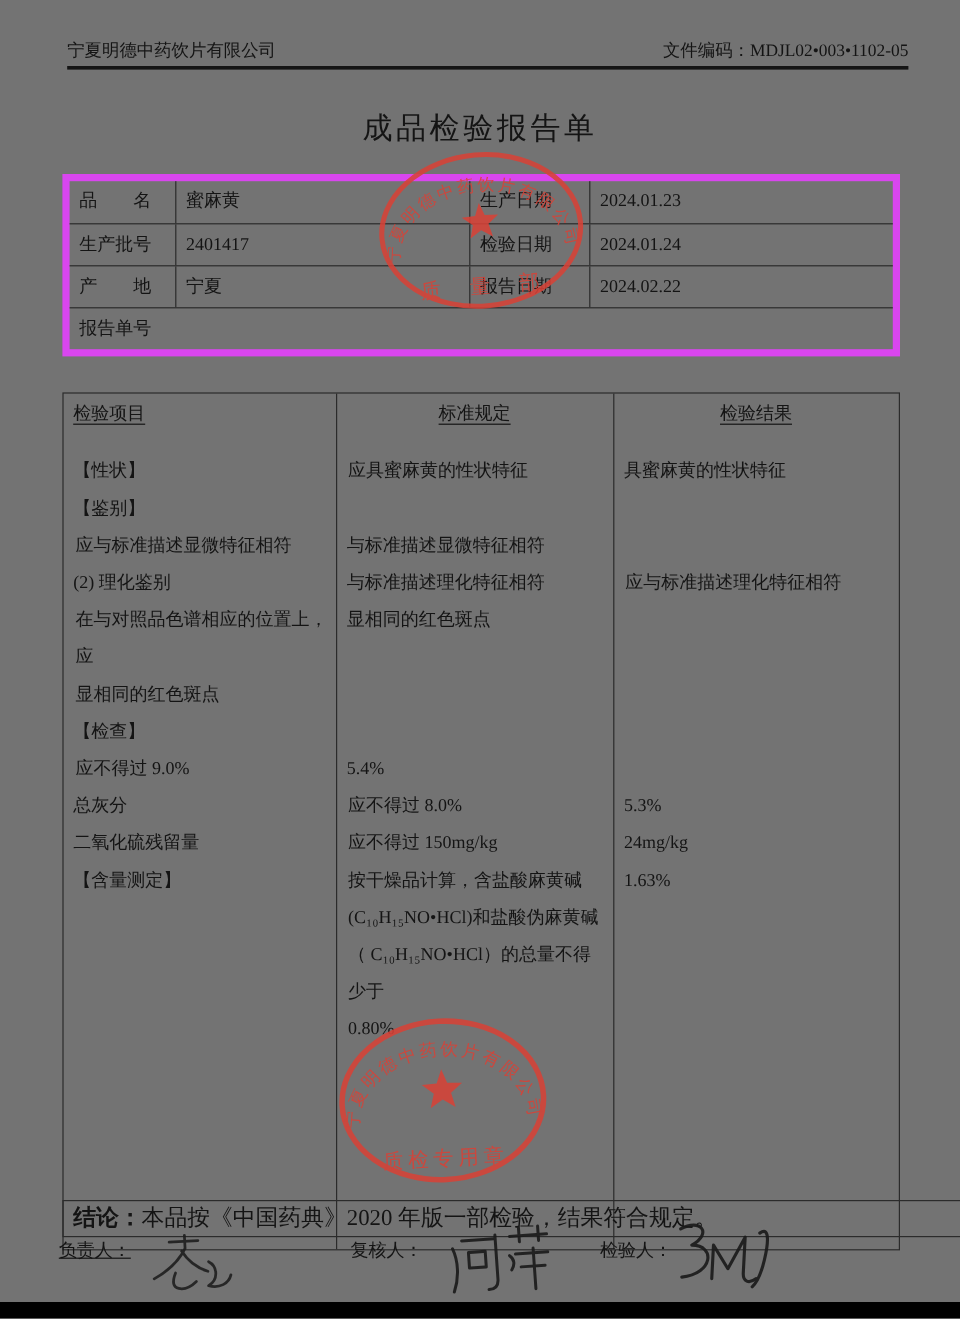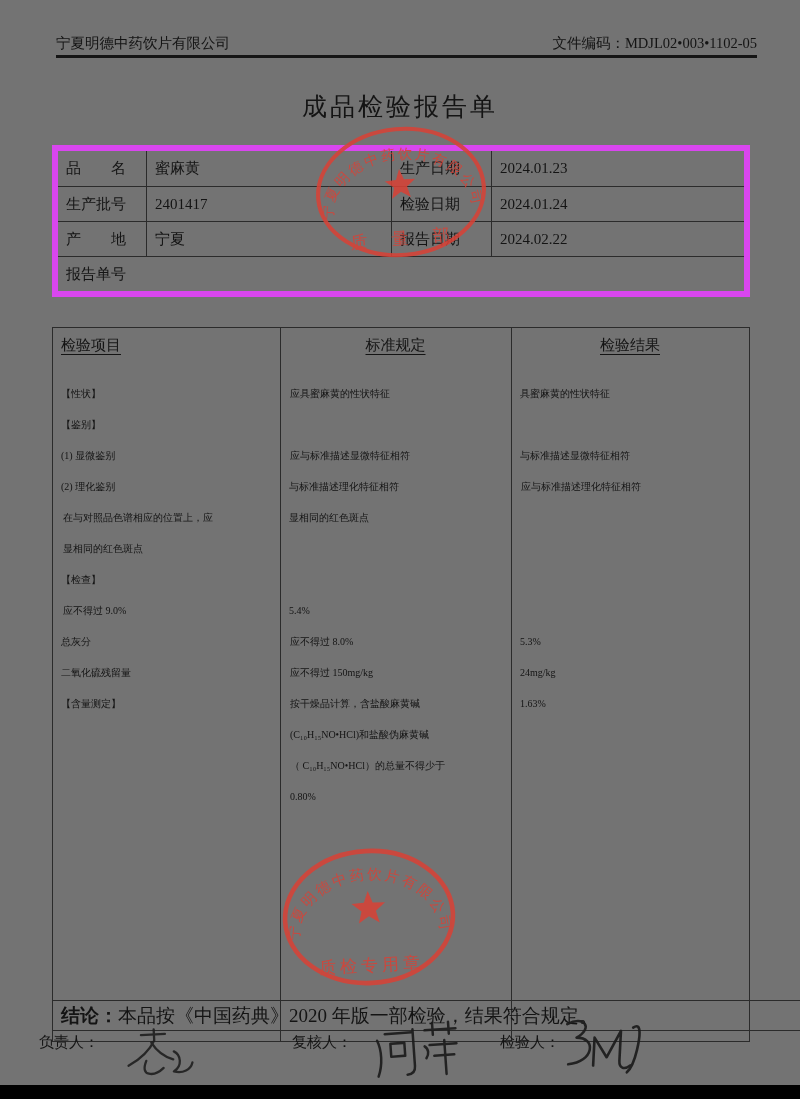--- a/index.html
+++ b/index.html
@@ -27,21 +27,21 @@
             border:1px solid #2b2b2b;margin-top:41px; }
   .vline { position:absolute; top:0; bottom:0; width:1px; background:#2b2b2b; }
   .vline.v1 { left:227px; } .vline.v2 { left:458px; }
   .mt-head { display:grid; grid-template-columns:227px 231px 1fr; padding-top:6px;
              font-size:15px; line-height:22px; }
   .mt-head .h { text-decoration:underline; text-underline-offset:4px; }
   .mt-head .h1 { padding-left:8px; }
   .mt-head .h2, .mt-head .h3 { text-align:center; }
   .mt-rows { margin-top:22px; }
   .mt-row { display:grid; grid-template-columns:227px 231px 1fr; }
-  .mt-cell { font-size:10px; line-height:31px; white-space:pre-line; min-height:31px; }
+  .mt-cell { font-size:15px; line-height:31px; white-space:pre-line; min-height:31px; }
   .c1 { padding-left:8px; } .c2 { padding:0 6px 0 10px; } .c3 { padding-left:9px; }
   
   .concl { position:absolute; left:52px; top:1000px; width:798px; height:31px;
            border:1px solid #2b2b2b; line-height:29px; font-size:19px; padding-left:8px;
            white-space:pre; }
   .concl b { font-weight:bold; }
   .sig-label { position:absolute; top:1033px; font-size:15px; }
   .sigsvg { position:absolute; }
   
   .stamp { position:absolute; opacity:0.87; }
@@ -98,21 +98,20 @@
         <div class="mt-cell c1">【性状】</div>
         <div class="mt-cell c2">应具蜜麻黄的性状特征</div>
         <div class="mt-cell c3">具蜜麻黄的性状特征</div>
       </div>
       <div class="mt-row">
         <div class="mt-cell c1">【鉴别】</div>
         <div class="mt-cell c2"></div>
         <div class="mt-cell c3"></div>
       </div>
       <div class="mt-row">
-        <div class="mt-cell c1">(1) 显微鉴别</div>
         <div class="mt-cell c2">应与标准描述显微特征相符</div>
         <div class="mt-cell c3">与标准描述显微特征相符</div>
       </div>
       <div class="mt-row">
         <div class="mt-cell c1">(2) 理化鉴别</div>
         <div class="mt-cell c3">与标准描述理化特征相符</div>
         <div class="mt-cell c2">应与标准描述理化特征相符</div>
       </div>
       <div class="mt-row">
         <div class="mt-cell c2">在与对照品色谱相应的位置上，应
@@ -144,21 +143,21 @@
 (C₁₀H₁₅NO•HCl)和盐酸伪麻黄碱
 （ C₁₀H₁₅NO•HCl）的总量不得少于
 0.80%</div>
         <div class="mt-cell c3">1.63%</div>
       </div>
     </div>
   </div>
 
   <div class="concl"><b>结论：</b><span>本品按《中国药典》2020 年版一部检验，结果符合规定。</span></div>
 
-  <span class="sig-label" style="left:39px;">负责人：</span>
+  <span class="sig-label" style="left:49px;text-decoration:underline;">负责人：</span>
   <span class="sig-label" style="left:292px;">复核人：</span>
   <span class="sig-label" style="left:500px;">检验人：</span>
 
   <svg class="sigsvg" style="left:118px; top:1026px;" width="88" height="58" viewBox="0 0 88 58">
     <g stroke="#1f1f1f" stroke-width="2.3" fill="none" stroke-linecap="round" stroke-linejoin="round" opacity="0.9" transform="rotate(-3 44 29)">
       <path d="M24 8 h24"></path>
       <path d="M37 3 v11 C31 25 20 33 10 38"></path>
       <path d="M34 16 c5 9 13 15 21 18"></path>
       <path d="M28 34 q-5 11 2 13 t15 -5"></path>
       <path d="M56 26 c7 4 8 15 -1 20 c9 3 17 -1 19 -8"></path>

